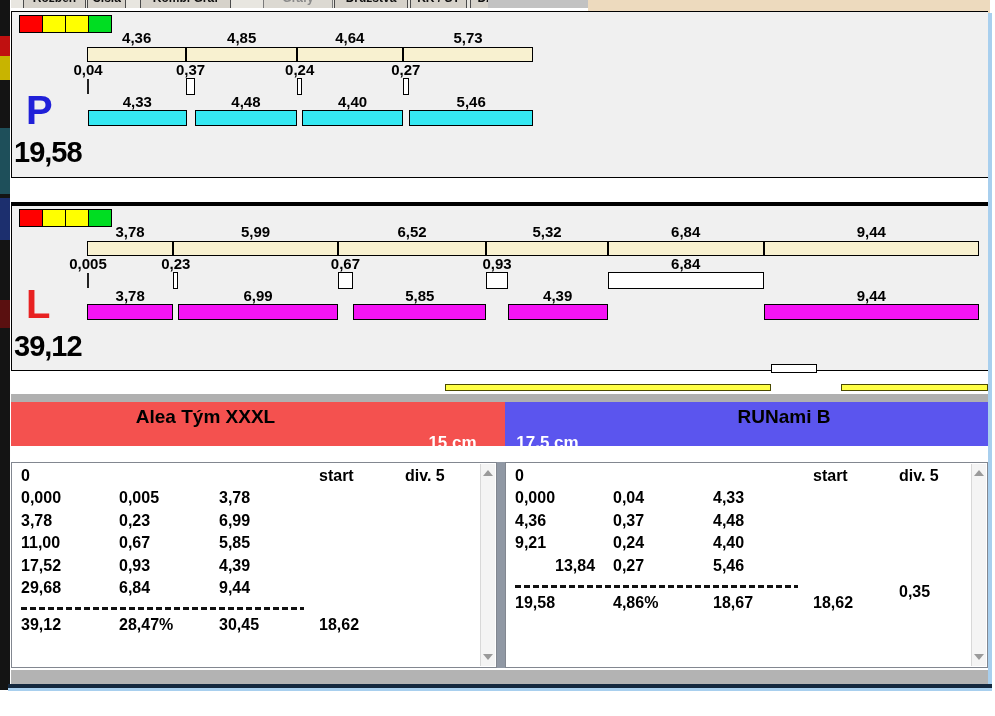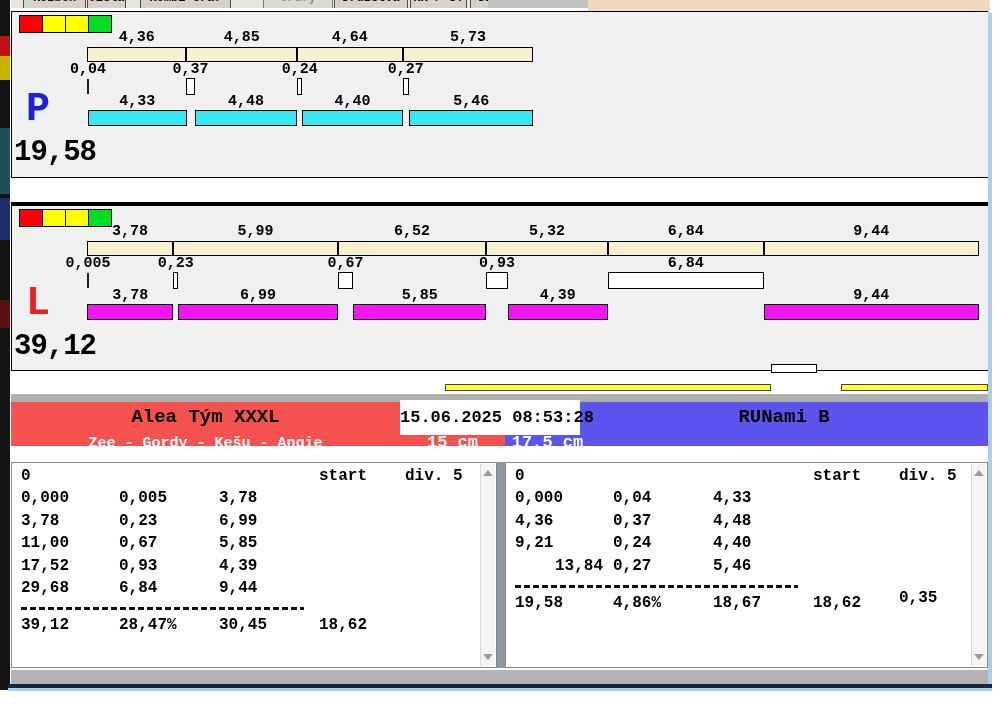--- a/index.html
+++ b/index.html
@@ -1,18 +1,18 @@
 <!DOCTYPE html>
 <html><head>
 <meta charset="utf-8">
 <style>
   html,body{margin:0;padding:0;background:#fff;}
   #app{position:relative;width:995px;height:716px;background:#ffffff;overflow:hidden;
        font-family:"Liberation Sans","DejaVu Sans",sans-serif;}
-  .abs{position:absolute;font-family:Liberation Mono, monospace;}
+  .abs{position:absolute;}
   
   .left-strip{left:0;top:0;width:10px;height:690px;background:#141414;}
   .left-strip .blob{position:absolute;left:0;width:10px;}
   
   .tabbar{left:11px;top:0;width:577px;height:8px;overflow:hidden;background:#e8e6e0;}
   .tab{position:absolute;top:-15px;height:22px;background:#d6d2ca;border:1px solid #4a4a4a;
        border-bottom:none;color:#111;font-size:12px;font-weight:bold;text-align:center;line-height:24px;}
   .tab.active{background:#dcd9d2;color:#8a8a8a;border-color:#7a7a7a;}
   .top-gray{left:488px;top:0;width:100px;height:8px;background:#c2c2c2;}
   .top-beige{left:588px;top:0;width:402px;height:13px;background:#eddabe;border-bottom:1px solid #111;}
@@ -162,30 +162,28 @@
     </div>
 
   <div class="abs handle"></div>
   <div class="abs ybar" style="left:445px;width:326px;"></div>
   <div class="abs ybar" style="left:841px;width:147px;"></div>
 
   <div class="abs sb-strip"></div>
 
   <div class="abs hdr hdr-left">
     <div class="team-name" style="left:0;width:389px;">Alea Tým XXXL</div>
-    <div class="team-dogs" style="left:0;width:389px;">Zee - Gordy - Kešu - Angie</div>
     <div class="height-lbl" style="left:389px;width:105px;">15 cm</div>
   </div>
 
   <div class="abs hdr hdr-right">
     <div class="team-name" style="left:75px;width:408px;">RUNami B</div>
     <div class="height-lbl" style="left:0;width:85px;">17,5 cm</div>
   </div>
 
-  <div class="abs datebox">15.06.2025 08:53:28</div>
 
   <div class="abs list" style="left:11px;width:486px;" id="list-left">
       <div class="cell" style="left: 9px; top: 4px;">0</div>
       <div class="cell" style="left: 307px; top: 4px;">start</div>
       <div class="cell" style="left: 393px; top: 4px;">div. 5</div>
       <div class="cell" style="left: 9px; top: 26.4px;">0,000</div>
       <div class="cell" style="left: 107px; top: 26.4px;">0,005</div>
       <div class="cell" style="left: 207px; top: 26.4px;">3,78</div>
       <div class="cell" style="left: 9px; top: 48.8px;">3,78</div>
       <div class="cell" style="left: 107px; top: 48.8px;">0,23</div>
@@ -224,21 +222,21 @@
       <div class="cell" style="left: 107px; top: 71.2px;">0,24</div>
       <div class="cell" style="left: 207px; top: 71.2px;">4,40</div>
       <div class="cell" style="left: 9px; top: 93.6px; margin-left: 40px;">13,84</div>
       <div class="cell" style="left: 107px; top: 93.6px;">0,27</div>
       <div class="cell" style="left: 207px; top: 93.6px;">5,46</div>
       <div class="dashes" style="left: 9px; top: 122px; width: 283px;"></div>
       <div class="cell" style="left: 9px; top: 131px;">19,58</div>
       <div class="cell" style="left: 107px; top: 131px;">4,86%</div>
       <div class="cell" style="left: 207px; top: 131px;">18,67</div>
       <div class="cell" style="left: 307px; top: 131px;">18,62</div>
-      <div class="cell" style="left: 393px; top: 126px;">0,35</div>
+      <div class="cell" style="left: 393px; top: 120px;">0,35</div>
       <div class="sbar">
         <div class="sarrow up"></div>
         <div class="sarrow down"></div>
       </div>
     </div>
 
   <div class="abs status-bar"></div>
   <div class="abs frame-right"></div>
   <div class="abs frame-bottom"></div>
   <div class="abs frame-bottom2"></div>

